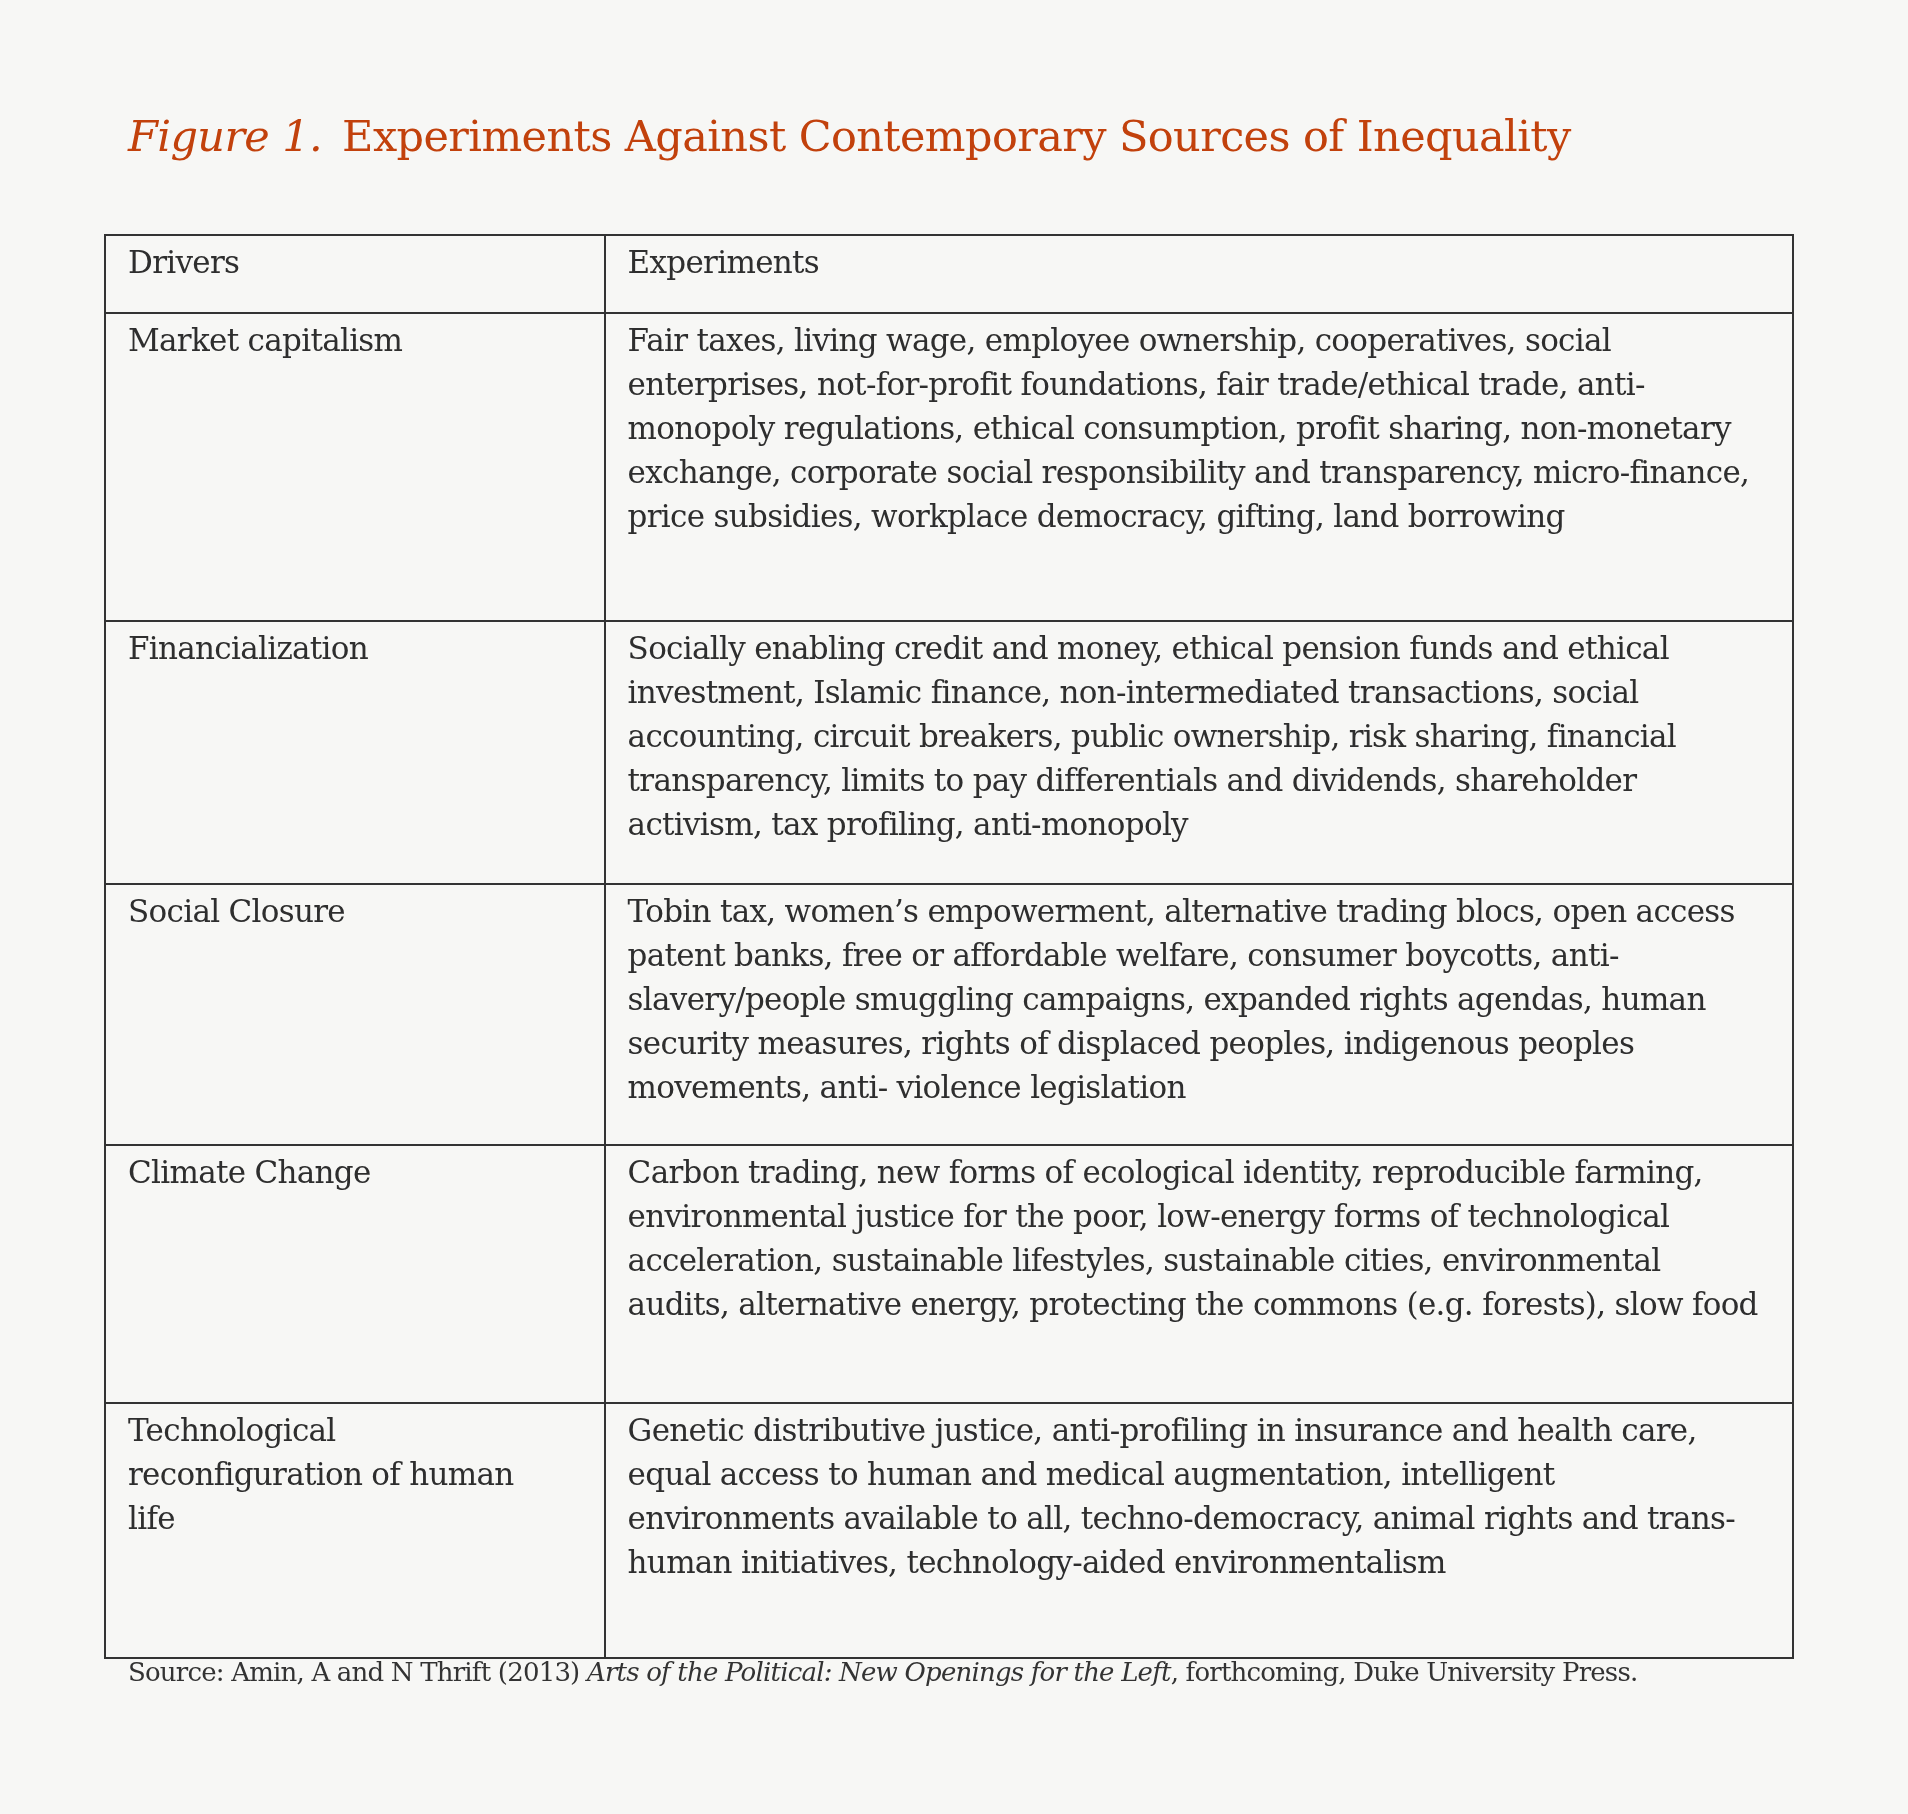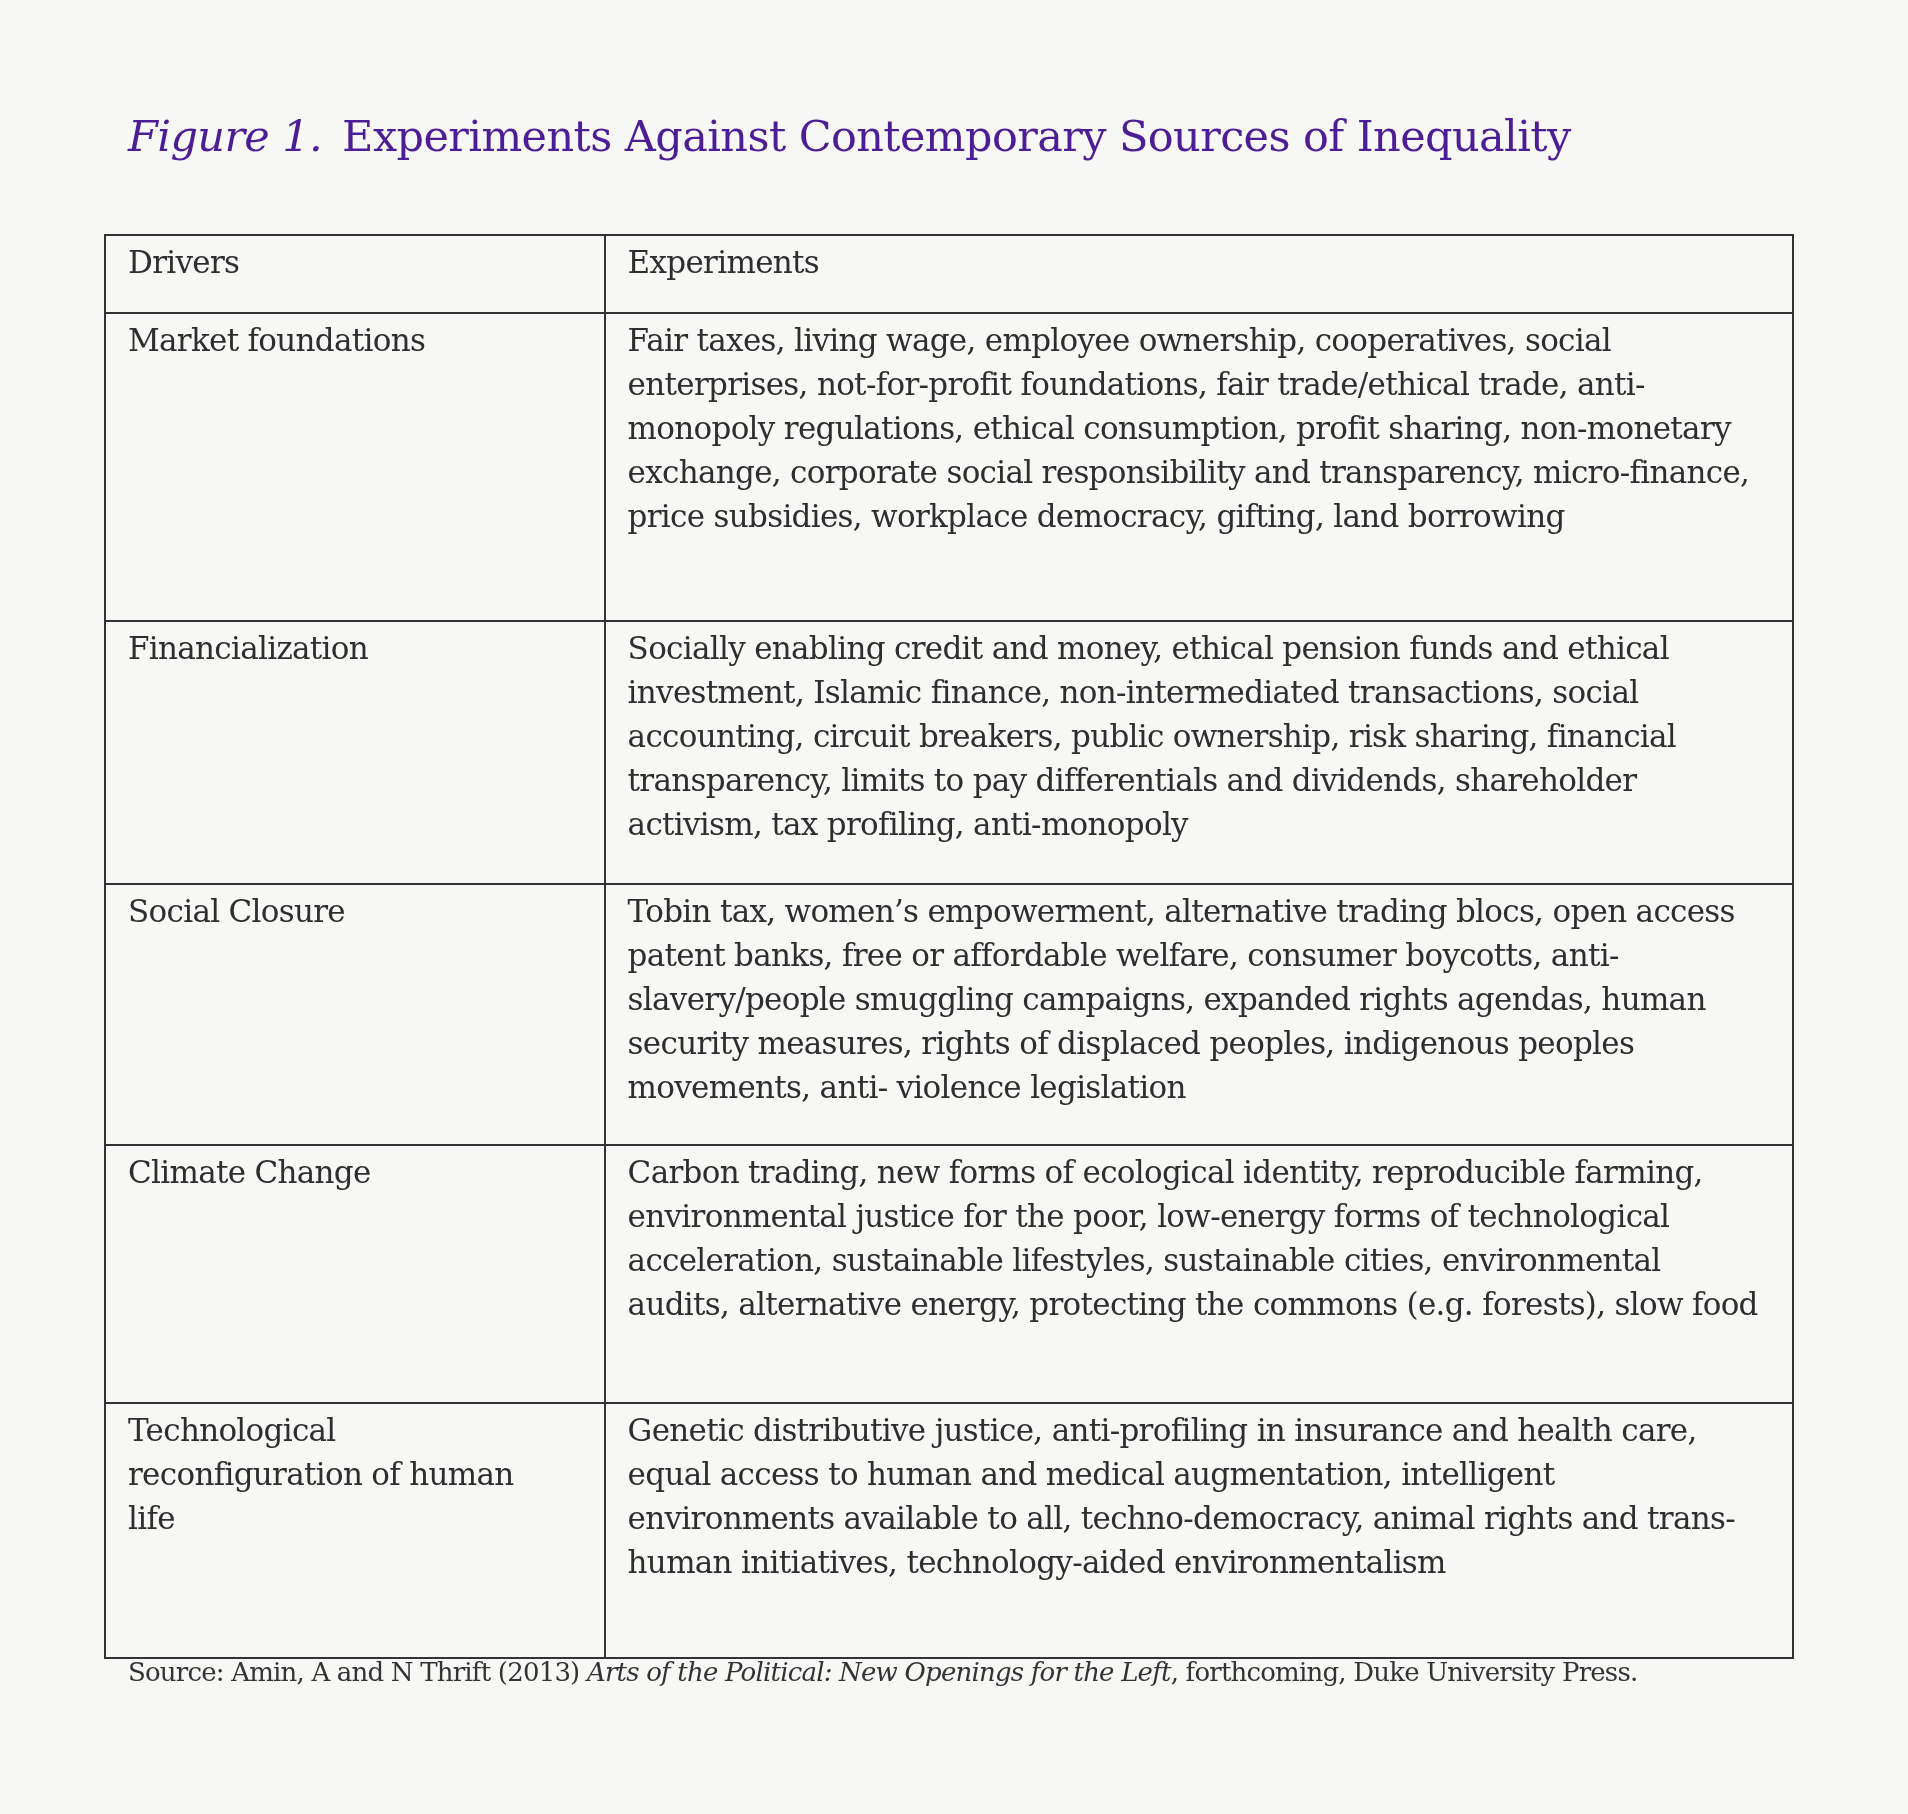--- a/index.html
+++ b/index.html
@@ -4,21 +4,21 @@
 <style>
   html, body { margin: 0; padding: 0; }
   body {
     width: 1908px; height: 1814px; position: relative; overflow: hidden;
     background: #f7f7f5; color: #2b2b2b;
     font-family: "DejaVu Serif", "Liberation Serif", serif;
   }
   .title {
     position: absolute; left: 128px; top: 108px;
     font-size: 43px; line-height: 56px; white-space: nowrap;
-    letter-spacing: -0.6px; color: #4c1d95;
+    letter-spacing: -0.6px; color: #c2410c;
   }
   .title .fig { font-style: italic; margin-right: 20px; }
   table.tbl {
     position: absolute; left: 104px; top: 234px;
     width: 1690px; border-collapse: collapse;
     font-size: 31px; line-height: 44px; letter-spacing: -0.7px;
     color: #2e2e2e;
   }
   table.tbl td, table.tbl th {
     border: 2.5px solid #333; vertical-align: top; text-align: left;
@@ -48,21 +48,21 @@
   <colgroup>
       <col class="c1">
       <col class="c2">
     </colgroup>
   <tbody>
       <tr class="h">
     <th>Drivers</th>
     <th>Experiments</th>
   </tr>
   <tr class="r1">
-    <td>Market foundations</td>
+    <td>Market capitalism</td>
     <td>Fair taxes, living wage, employee ownership, cooperatives, social enterprises, not-for-profit foundations, fair trade/ethical trade, anti-monopoly regulations, ethical consumption, profit sharing, non-monetary exchange, corporate social responsibility and transparency, micro-finance, price subsidies, workplace democracy, gifting, land borrowing</td>
   </tr>
   <tr class="r2">
     <td>Financialization</td>
     <td>Socially enabling credit and money, ethical pension funds and ethical investment, Islamic finance, non-intermediated transactions, social accounting, circuit breakers, public ownership, risk sharing, financial transparency, limits to pay differentials and dividends, shareholder activism, tax profiling, anti-monopoly</td>
   </tr>
   <tr class="r3">
     <td>Social Closure</td>
     <td>Tobin tax, women’s empowerment, alternative trading blocs, open access patent banks, free or affordable welfare, consumer boycotts, anti-slavery/people smuggling campaigns, expanded rights agendas, human security measures, rights of displaced peoples, indigenous peoples movements, anti- violence legislation</td>
   </tr>

